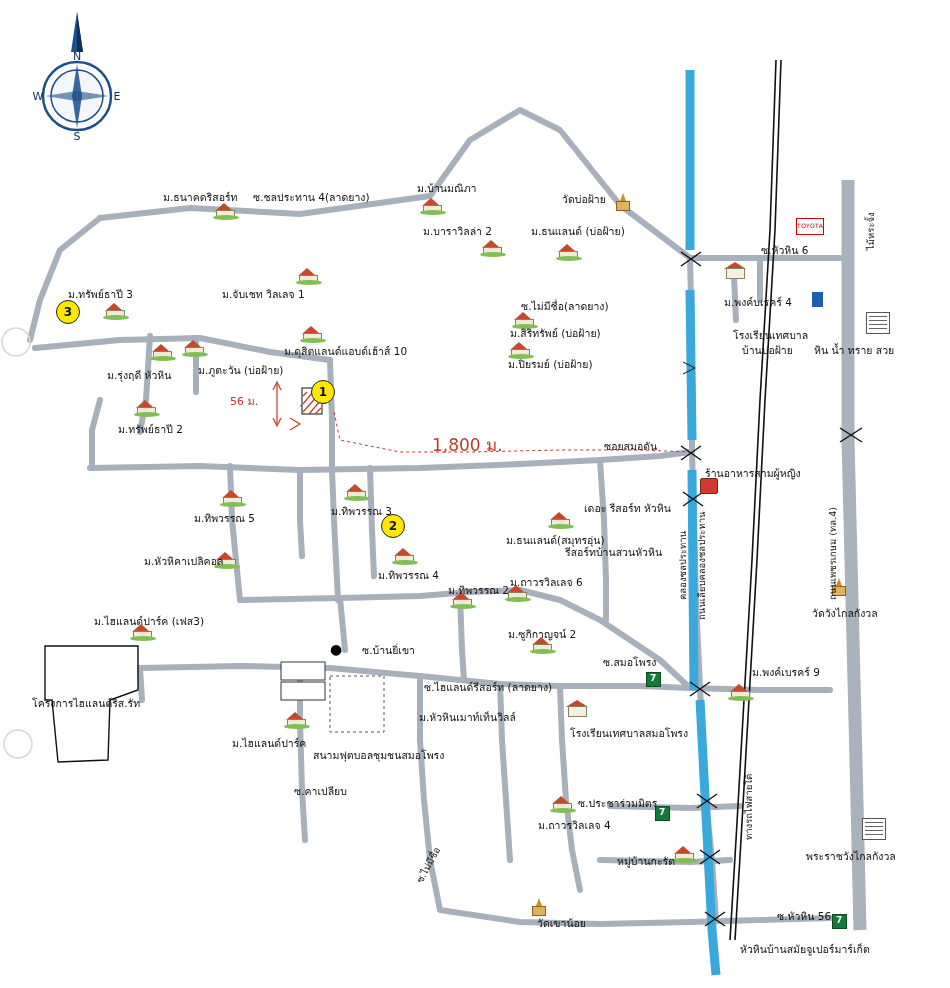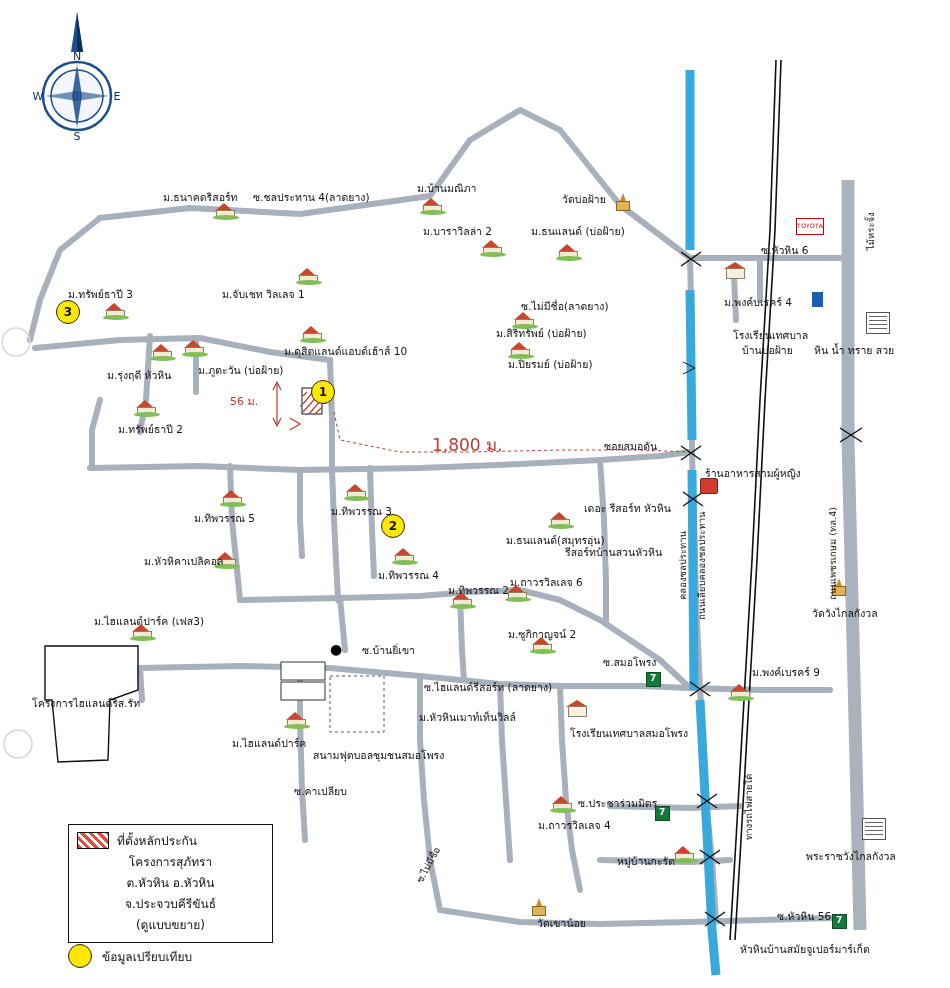--- a/index.html
+++ b/index.html
@@ -488,21 +488,21 @@
       <div class="lbl" style="left: 253px; top: 192px;">ซ.ชลประทาน 4(ลาดยาง)</div>
       <div class="lbl" style="left: 417px; top: 183px;">ม.บ้านมณิภา</div>
       <div class="lbl" style="left: 562px; top: 194px;">วัดบ่อฝ้าย</div>
       <div class="lbl" style="left: 423px; top: 226px;">ม.บาราวิลล่า 2</div>
       <div class="lbl" style="left: 531px; top: 226px;">ม.ธนแลนด์ (บ่อฝ้าย)</div>
       <div class="lbl" style="left: 761px; top: 245px;">ซ.หัวหิน 6</div>
       <div class="lbl" style="left: 68px; top: 289px; text-align: center;">ม.ทรัพย์ธาปี 3</div>
       <div class="lbl" style="left: 222px; top: 289px;">ม.จับเชท วิลเลจ 1</div>
       <div class="lbl" style="left: 521px; top: 301px;">ซ.ไม่มีชื่อ(ลาดยาง)</div>
       <div class="lbl" style="left: 724px; top: 297px;">ม.พงค์บเรคร์ 4</div>
-      <div class="lbl" style="left: 496px; top: 328px;">ม.สิริทรัพย์ (บ่อฝ้าย)</div>
+      <div class="lbl" style="left: 510px; top: 328px;">ม.สิริทรัพย์ (บ่อฝ้าย)</div>
       <div class="lbl" style="left: 284px; top: 346px;">ม.ดุสิตแลนด์แอบด์เฮ้าส์ 10</div>
       <div class="lbl" style="left: 733px; top: 330px;">โรงเรียนเทศบาล</div>
       <div class="lbl" style="left: 742px; top: 345px;">บ้านบ่อฝ้าย</div>
       <div class="lbl" style="left: 814px; top: 345px;">หิน น้ำ ทราย สวย</div>
       <div class="lbl" style="left: 508px; top: 359px;">ม.ปิยรมย์ (บ่อฝ้าย)</div>
       <div class="lbl" style="left: 107px; top: 370px;">ม.รุ่งฤดี หัวหิน</div>
       <div class="lbl" style="left: 198px; top: 365px;">ม.ภูตะวัน (บ่อฝ้าย)</div>
       <div class="lbl" style="left: 118px; top: 424px;">ม.ทรัพย์ธาปี 2</div>
       <div class="lbl" style="left: 604px; top: 441px;">ซอยสมอดัน</div>
       <div class="lbl" style="left: 705px; top: 468px;">ร้านอาหารสามผู้หญิง</div>
@@ -536,29 +536,15 @@
       <div class="lbl" style="left: 537px; top: 918px;">วัดเขาน้อย</div>
       <div class="lbl" style="left: 740px; top: 944px;">หัวหินบ้านสมัยจูเปอร์มาร์เก็ต</div>
       <div class="lbl sm" style="left: 866px; top: 250px; transform-origin: 0px 0px; transform: rotate(-90deg);">ไม้หระจั้ง</div>
       <div class="lbl sm" style="left: 828px; top: 600px; transform-origin: 0px 0px; transform: rotate(-90deg);">ถนนเพชรเกษม (ทล.4)</div>
       <div class="lbl sm" style="left: 678px; top: 600px; transform-origin: 0px 0px; transform: rotate(-90deg);">คลองชลประทาน</div>
       <div class="lbl sm" style="left: 697px; top: 620px; transform-origin: 0px 0px; transform: rotate(-90deg);">ถนนเลียบคลองชลประทาน</div>
       <div class="lbl sm" style="left: 744px; top: 840px; transform-origin: 0px 0px; transform: rotate(-90deg);">ทางรถไฟสายใต้</div>
       <div class="lbl sm" style="left: 415px; top: 880px; transform-origin: 0px 0px; transform: rotate(-62deg);">ซ.ไม่มีชื่อ</div>
     </div>
 
-  <div id="legend-box">
-    <div class="row1">
-      <div class="hatch-swatch"></div>
-      <div class="line">ที่ตั้งหลักประกัน</div>
-    </div>
-    <div class="line">โครงการสุภัทรา</div>
-    <div class="line">ต.หัวหิน อ.หัวหิน</div>
-    <div class="line">จ.ประจวบคีรีขันธ์</div>
-    <div class="line">(ดูแบบขยาย)</div>
-  </div>
-
-  <div id="legend-compare">
-    <div class="dot"></div>
-    <div class="txt">ข้อมูลเปรียบเทียบ</div>
-  </div>
+
 
 </div>
 
 </body></html>

